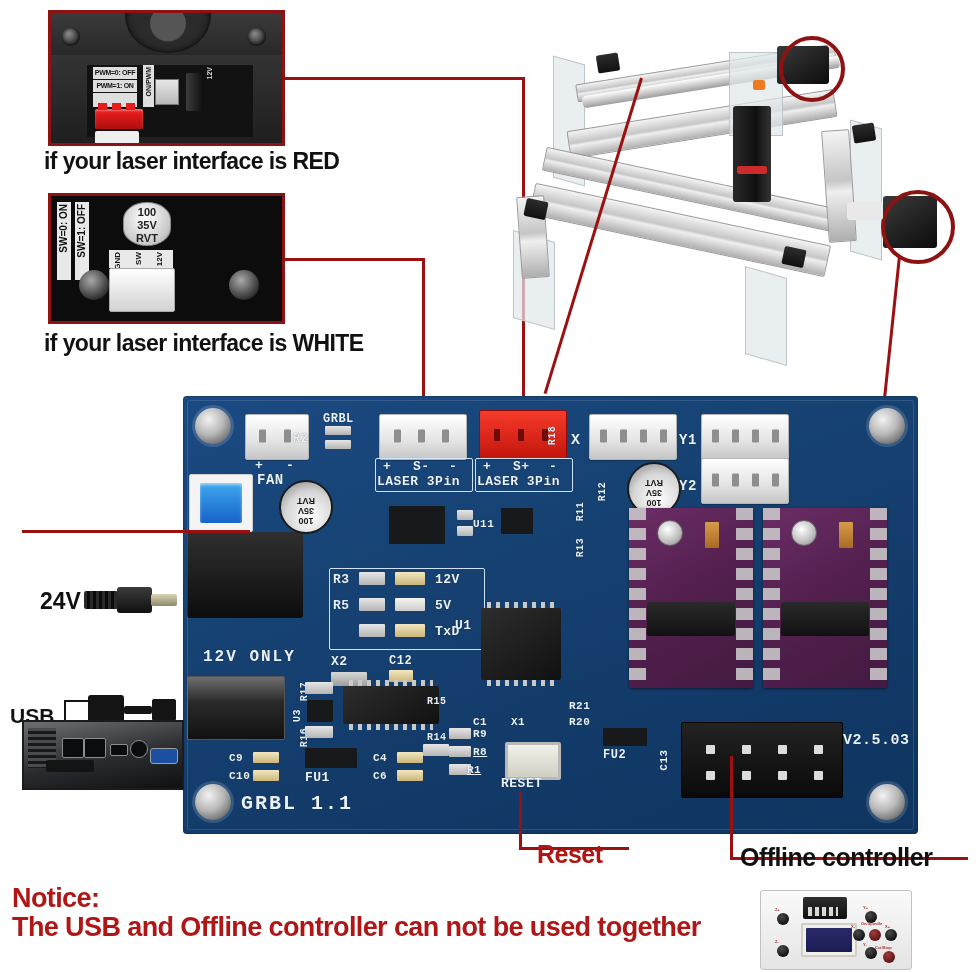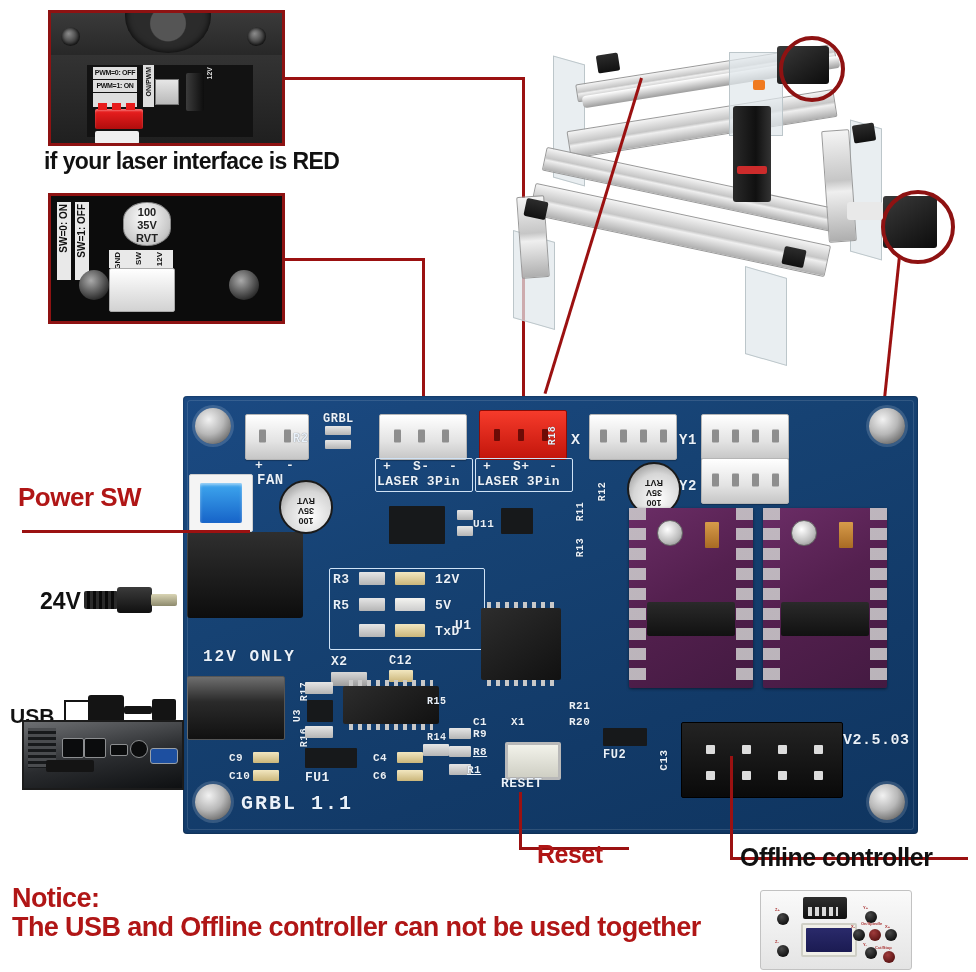--- a/index.html
+++ b/index.html
@@ -209,20 +209,21 @@
       <div>RVT</div>
     </div>
     <div class="ins2-whitelabel" style="left:58px;top:54px;width:64px;height:18px;"></div>
     <div class="vtxt" style="left:62px;top:56px;color:#111;font-size:8px;">GND</div>
     <div class="vtxt" style="left:83px;top:56px;color:#111;font-size:8px;">SW</div>
     <div class="vtxt" style="left:104px;top:56px;color:#111;font-size:8px;">12V</div>
     <div class="ins2-conn"></div>
     <div class="ins2-screw" style="left:28px;top:74px;"></div>
     <div class="ins2-screw" style="left:178px;top:74px;"></div>
   </div>
+  <div class="cap-label" style="left:44px;top:330px;">if your laser interface is WHITE</div>
 
   <div class="redline" style="left:285px;top:77px;width:240px;height:3px;"></div>
   <div class="redline" style="left:522px;top:77px;width:3px;height:322px;"></div>
 
   <div class="redline" style="left:285px;top:258px;width:140px;height:3px;"></div>
   <div class="redline" style="left:422px;top:258px;width:3px;height:141px;"></div>
 
   <div id="cnc">
 
     <div class="acryl" style="left:58px;top:42px;width:30px;height:120px;transform:skewY(16deg);"></div>
@@ -438,21 +439,20 @@
         <i style="left:132px;top:22px;"></i>
       <i style="left:24px;top:48px;"></i>
         <i style="left:60px;top:48px;"></i>
       <i style="left:96px;top:48px;"></i>
         <i style="left:132px;top:48px;"></i>
     </div>
 
     <div class="silk" style="left:660px;top:336px;font-size:15px;">V2.5.03</div>
   </div>
 
-  <div class="callout" style="left:18px;top:482px;font-size:26px;">Power SW</div>
   <div class="redline" style="left:22px;top:530px;width:228px;height:3px;"></div>
 
   <div class="blacklabel" style="left:40px;top:588px;font-size:23px;">24V</div>
   <div id="dcplug">
     <div class="plug-grip"></div>
     <div class="plug-barrel"></div>
     <div class="plug-tip"></div>
   </div>
 
   <div class="blacklabel" style="left:10px;top:704px;font-size:21px;">USB</div>

